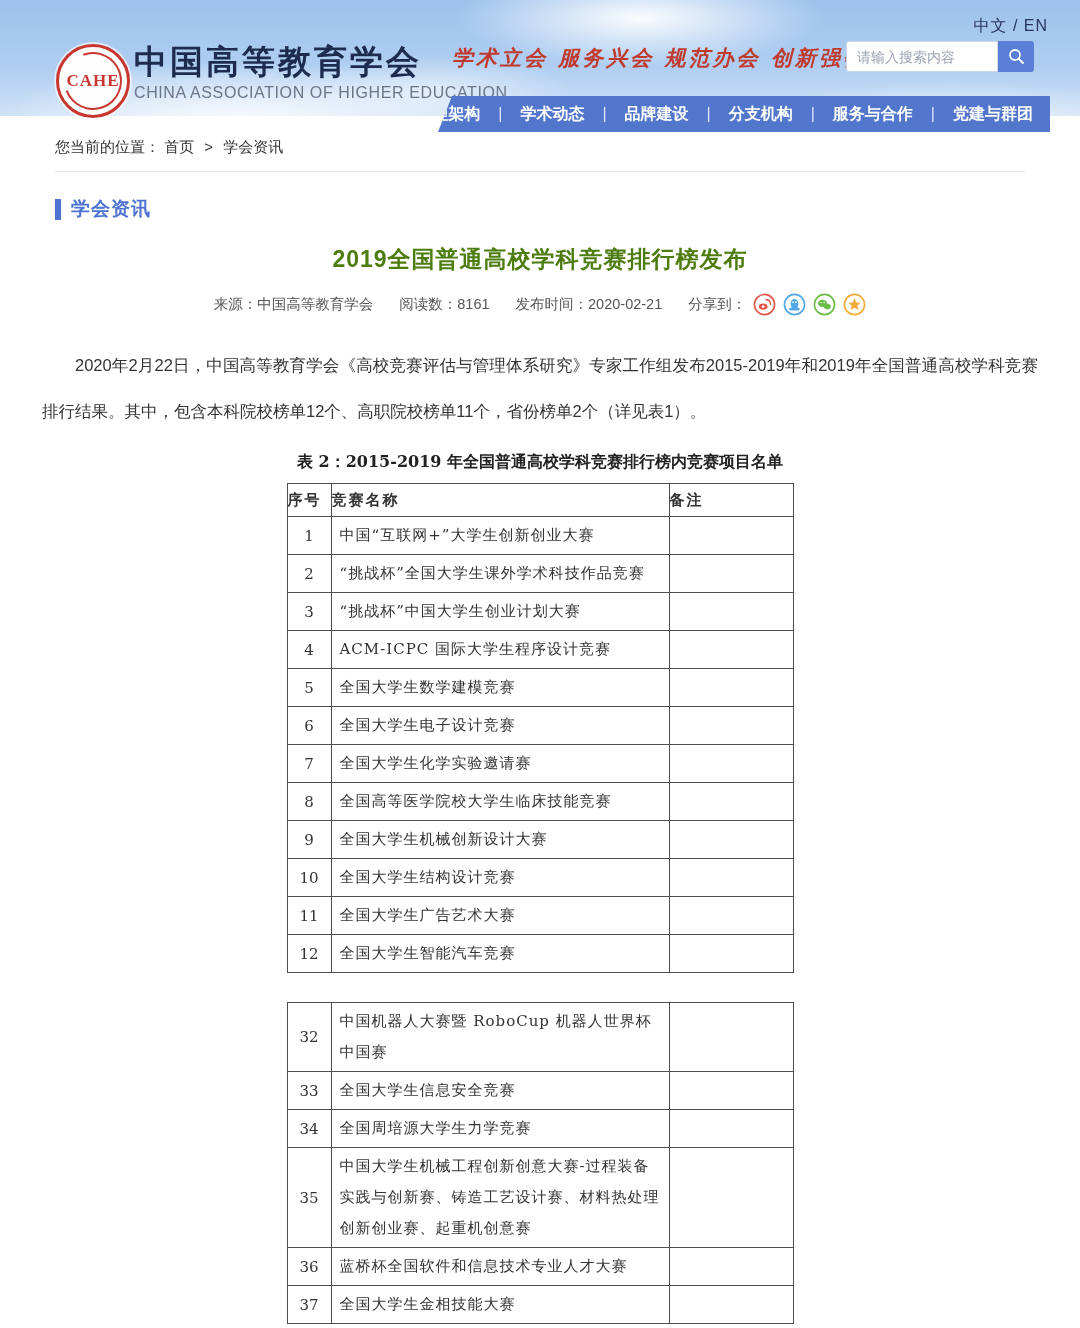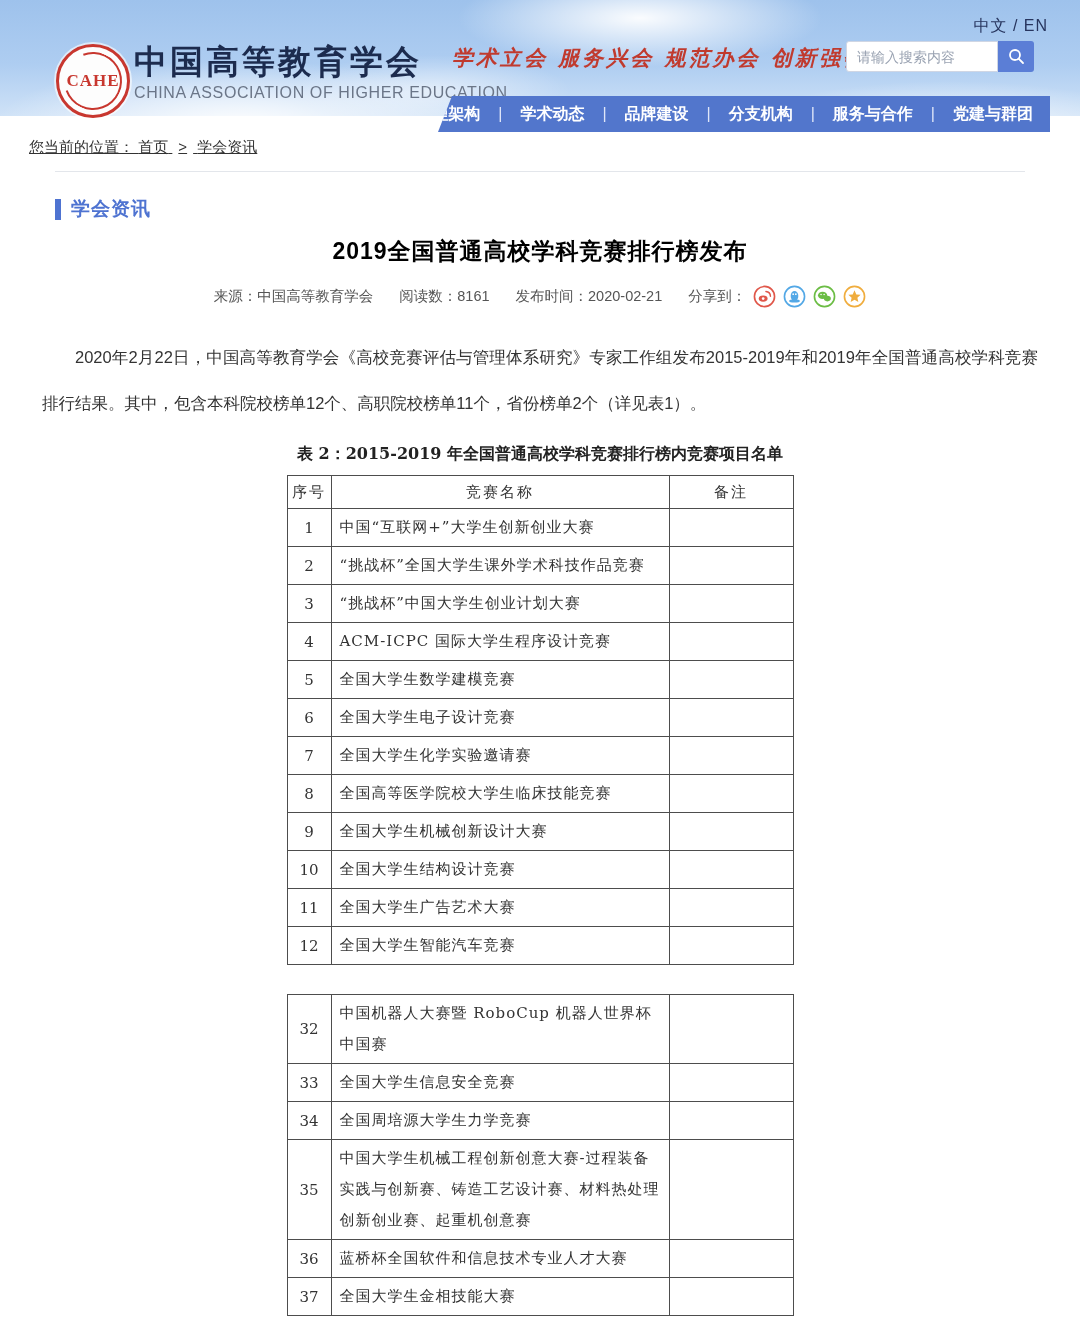--- a/index.html
+++ b/index.html
@@ -48,49 +48,49 @@
   .main-nav {
     position:absolute; top:96px; right:30px; left:438px; height:36px;
     background:#5276cc; clip-path:polygon(14px 0, 100% 0, 100% 100%, 0 100%);
     display:flex; align-items:center; justify-content:flex-end; padding:0 8px 0 26px;
   }
   .main-nav ul { list-style:none; display:flex; align-items:center; }
   .main-nav li { color:#fff; font-weight:bold; font-size:16px; white-space:nowrap; cursor:pointer; padding:0 9px; }
   .main-nav li:not(:last-child)::after { content:"|"; color:#dfe6f8; font-weight:normal; margin-left:18px; }
 
   
-  .breadcrumb { padding:22px 55px 14px 29px; font-size:15px; color:#333;text-decoration:underline; }
+  .breadcrumb { padding:22px 55px 14px 55px; font-size:15px; color:#333; }
   .breadcrumb a { color:#333; text-decoration:none; cursor:pointer; }
   .breadcrumb .sep { margin:0 6px; }
   .rule { border-bottom:1px solid #e3e6eb; margin:0 55px; }
 
   
   .section-head { display:flex; align-items:center; margin:24px 55px 6px 55px; }
   .section-bar { width:6px; height:21px; background:#4e73d1; margin-right:10px; }
   .section-title { color:#4e73d1; font-size:19px; font-weight:bold; letter-spacing:1px; }
 
   
-  .article-title { text-align:center; font-size:23px; font-weight:bold; color:#000000; margin-top:14px; letter-spacing:1px; }
+  .article-title { text-align:center; font-size:23px; font-weight:bold; color:#4d7c0f; margin-top:22px; letter-spacing:1px; }
   .article-meta { display:flex; justify-content:center; align-items:center; gap:26px; margin-top:18px; font-size:14.5px; color:#555; }
   .meta-item { white-space:nowrap; }
   .share-group { display:flex; align-items:center; gap:7px; }
   .share-ico { width:23px; height:23px; border-radius:50%; display:inline-flex; cursor:pointer; }
 
   .article-body { margin:26px 42px 0 42px; font-size:16.5px; color:#333; line-height:46px; text-align:justify; }
   .article-body p { text-indent:2em; }
 
   
   .table-caption { text-align:center; font-family:"DejaVu Serif", serif; font-weight:bold; font-size:16px; color:#222; margin:18px 0 10px 0; }
   table.ctable { border-collapse:collapse; margin:0 auto; width:506px; table-layout:fixed; font-family:"DejaVu Serif", serif; }
   table.ctable.part2 { margin-top:29px; }
   .ctable col.c-no { width:44px; }
   .ctable col.c-name { width:338px; }
   .ctable col.c-note { width:124px; }
   .ctable th, .ctable td { border:1px solid #4d4d4d; font-size:15px; color:#333; height:29px; }
-  .ctable th { font-weight:normal; text-align:center; height:33px; letter-spacing:2px;margin-top:24px; }
+  .ctable th { font-weight:bold; text-align:left; height:33px; letter-spacing:2px;margin-top:24px; }
   .ctable td.no { text-align:center; }
   .ctable td.name { text-align:left; padding:3px 8px; line-height:31px; letter-spacing:1px; }
   .ctable td.name { position:relative; }
 </style>
 </head>
 <body>
 
 <div class="page">
 
   <div class="site-header">

